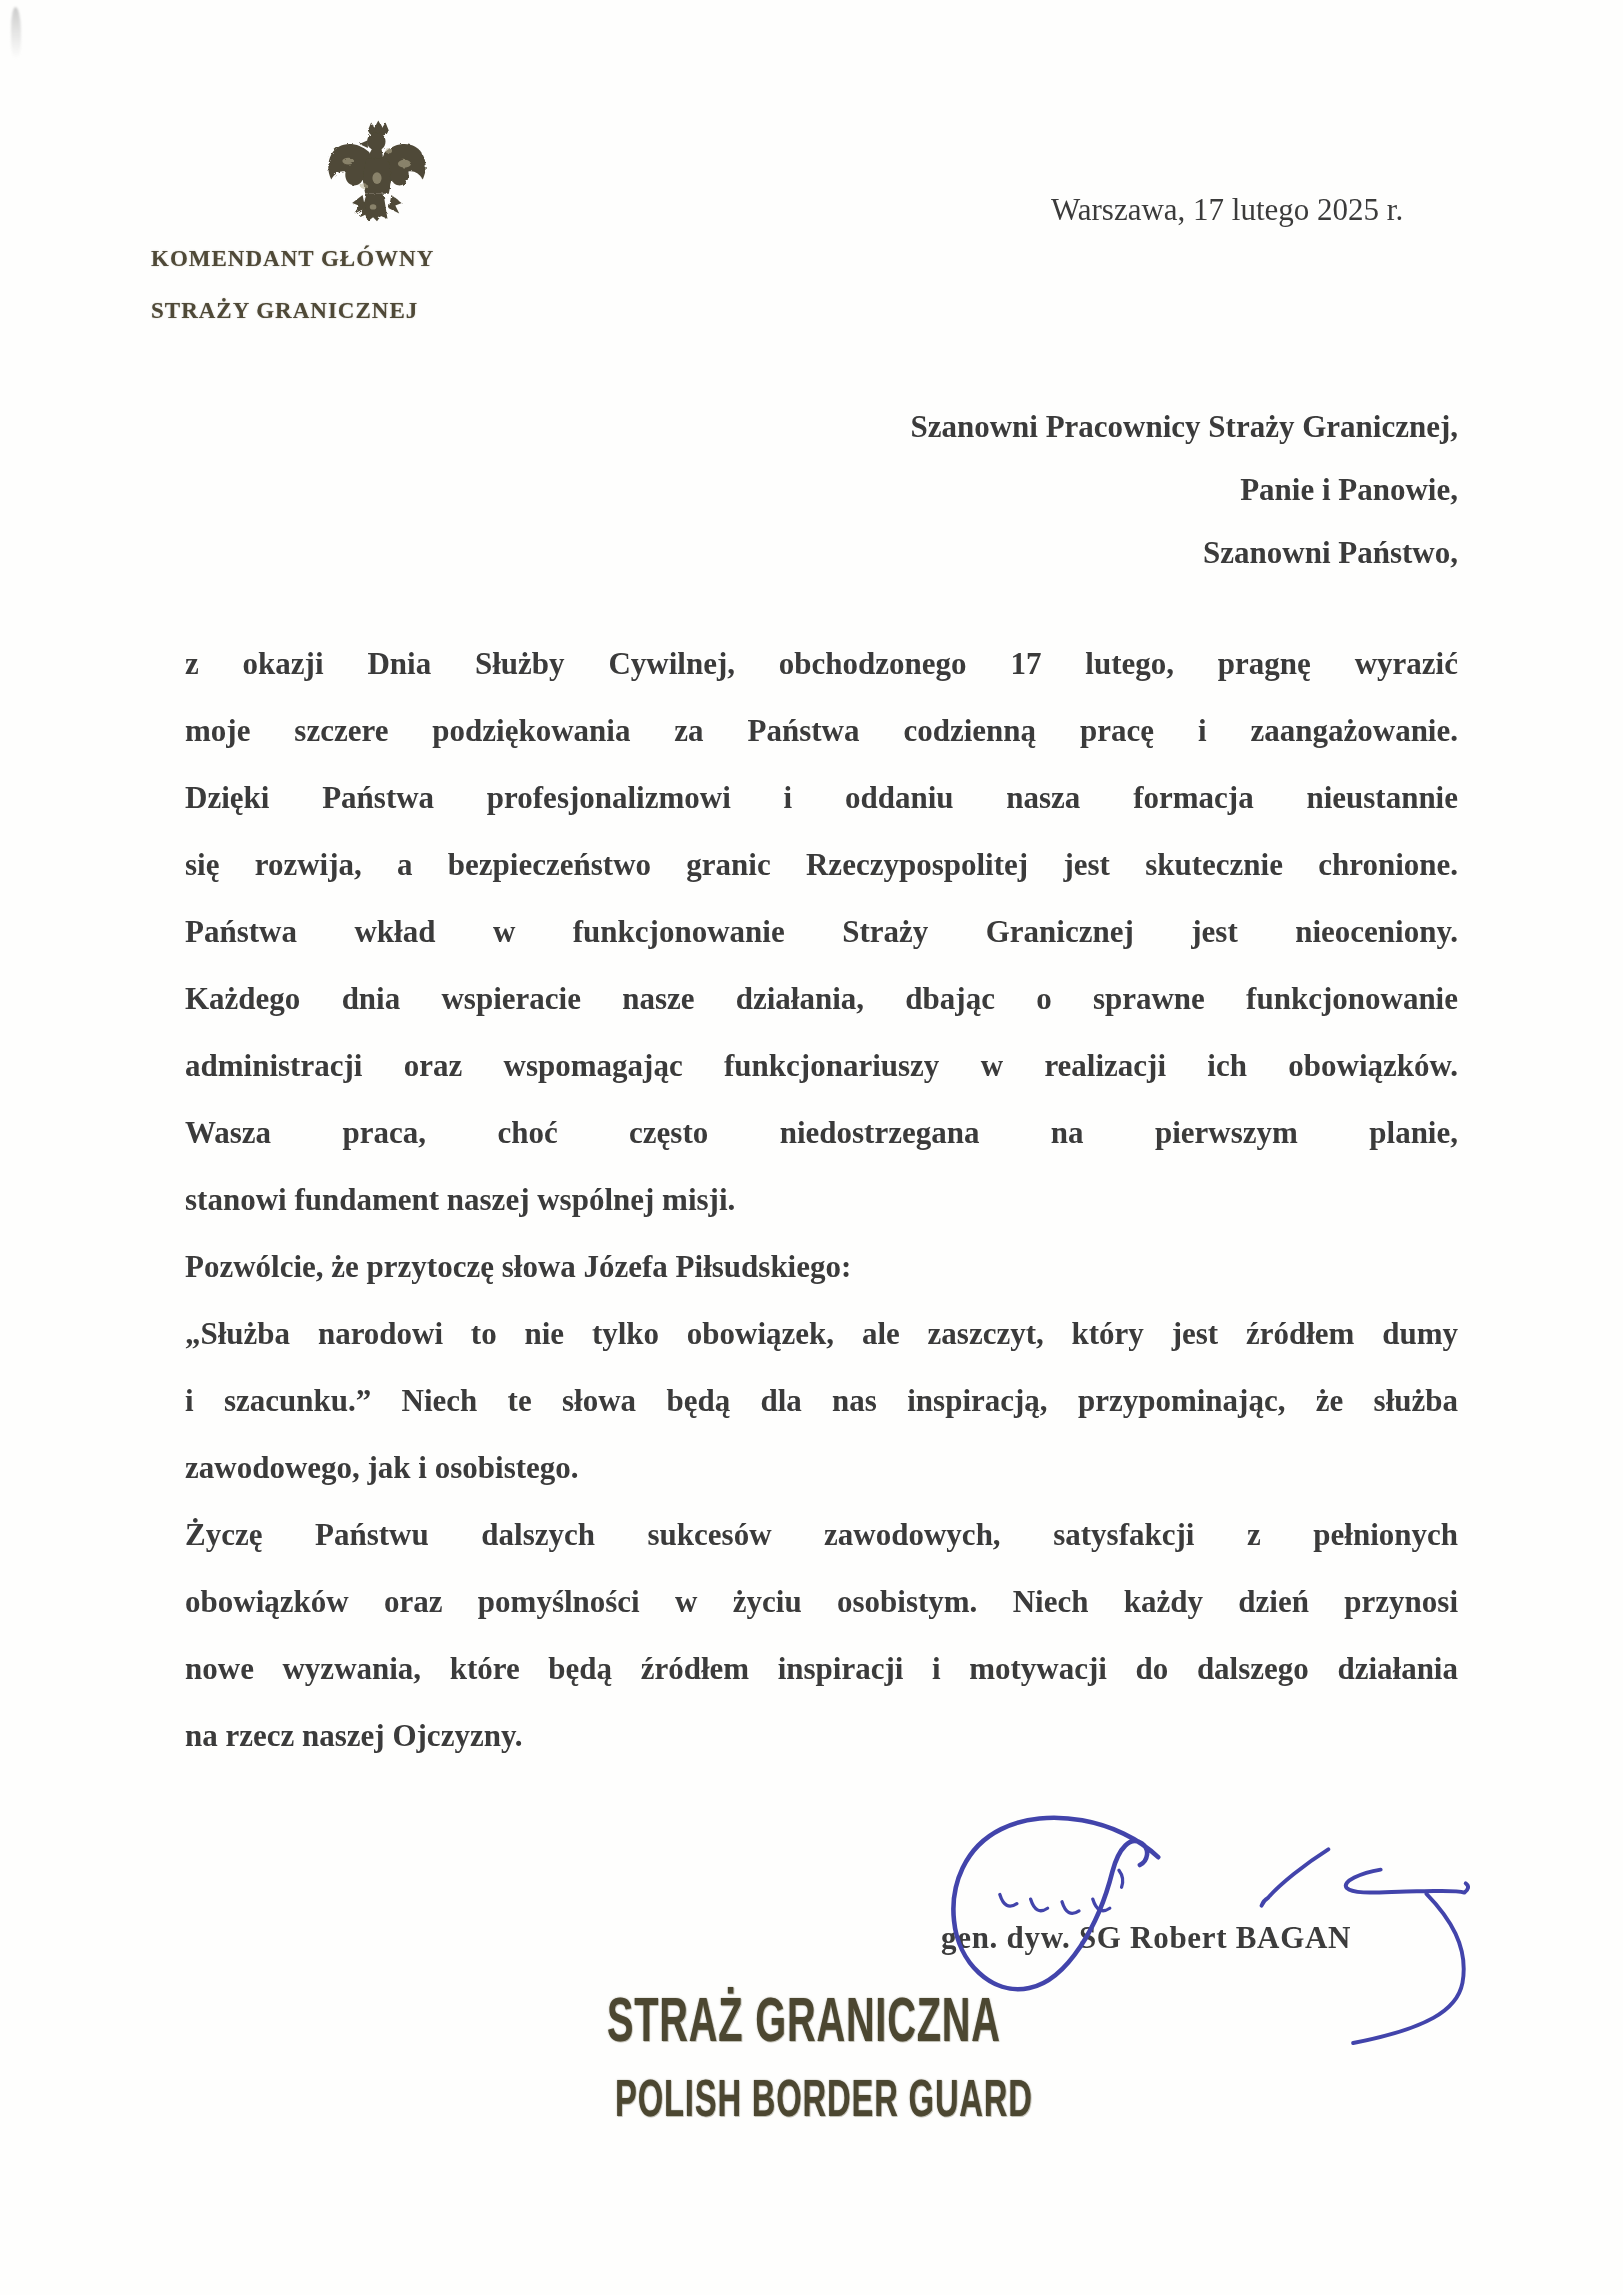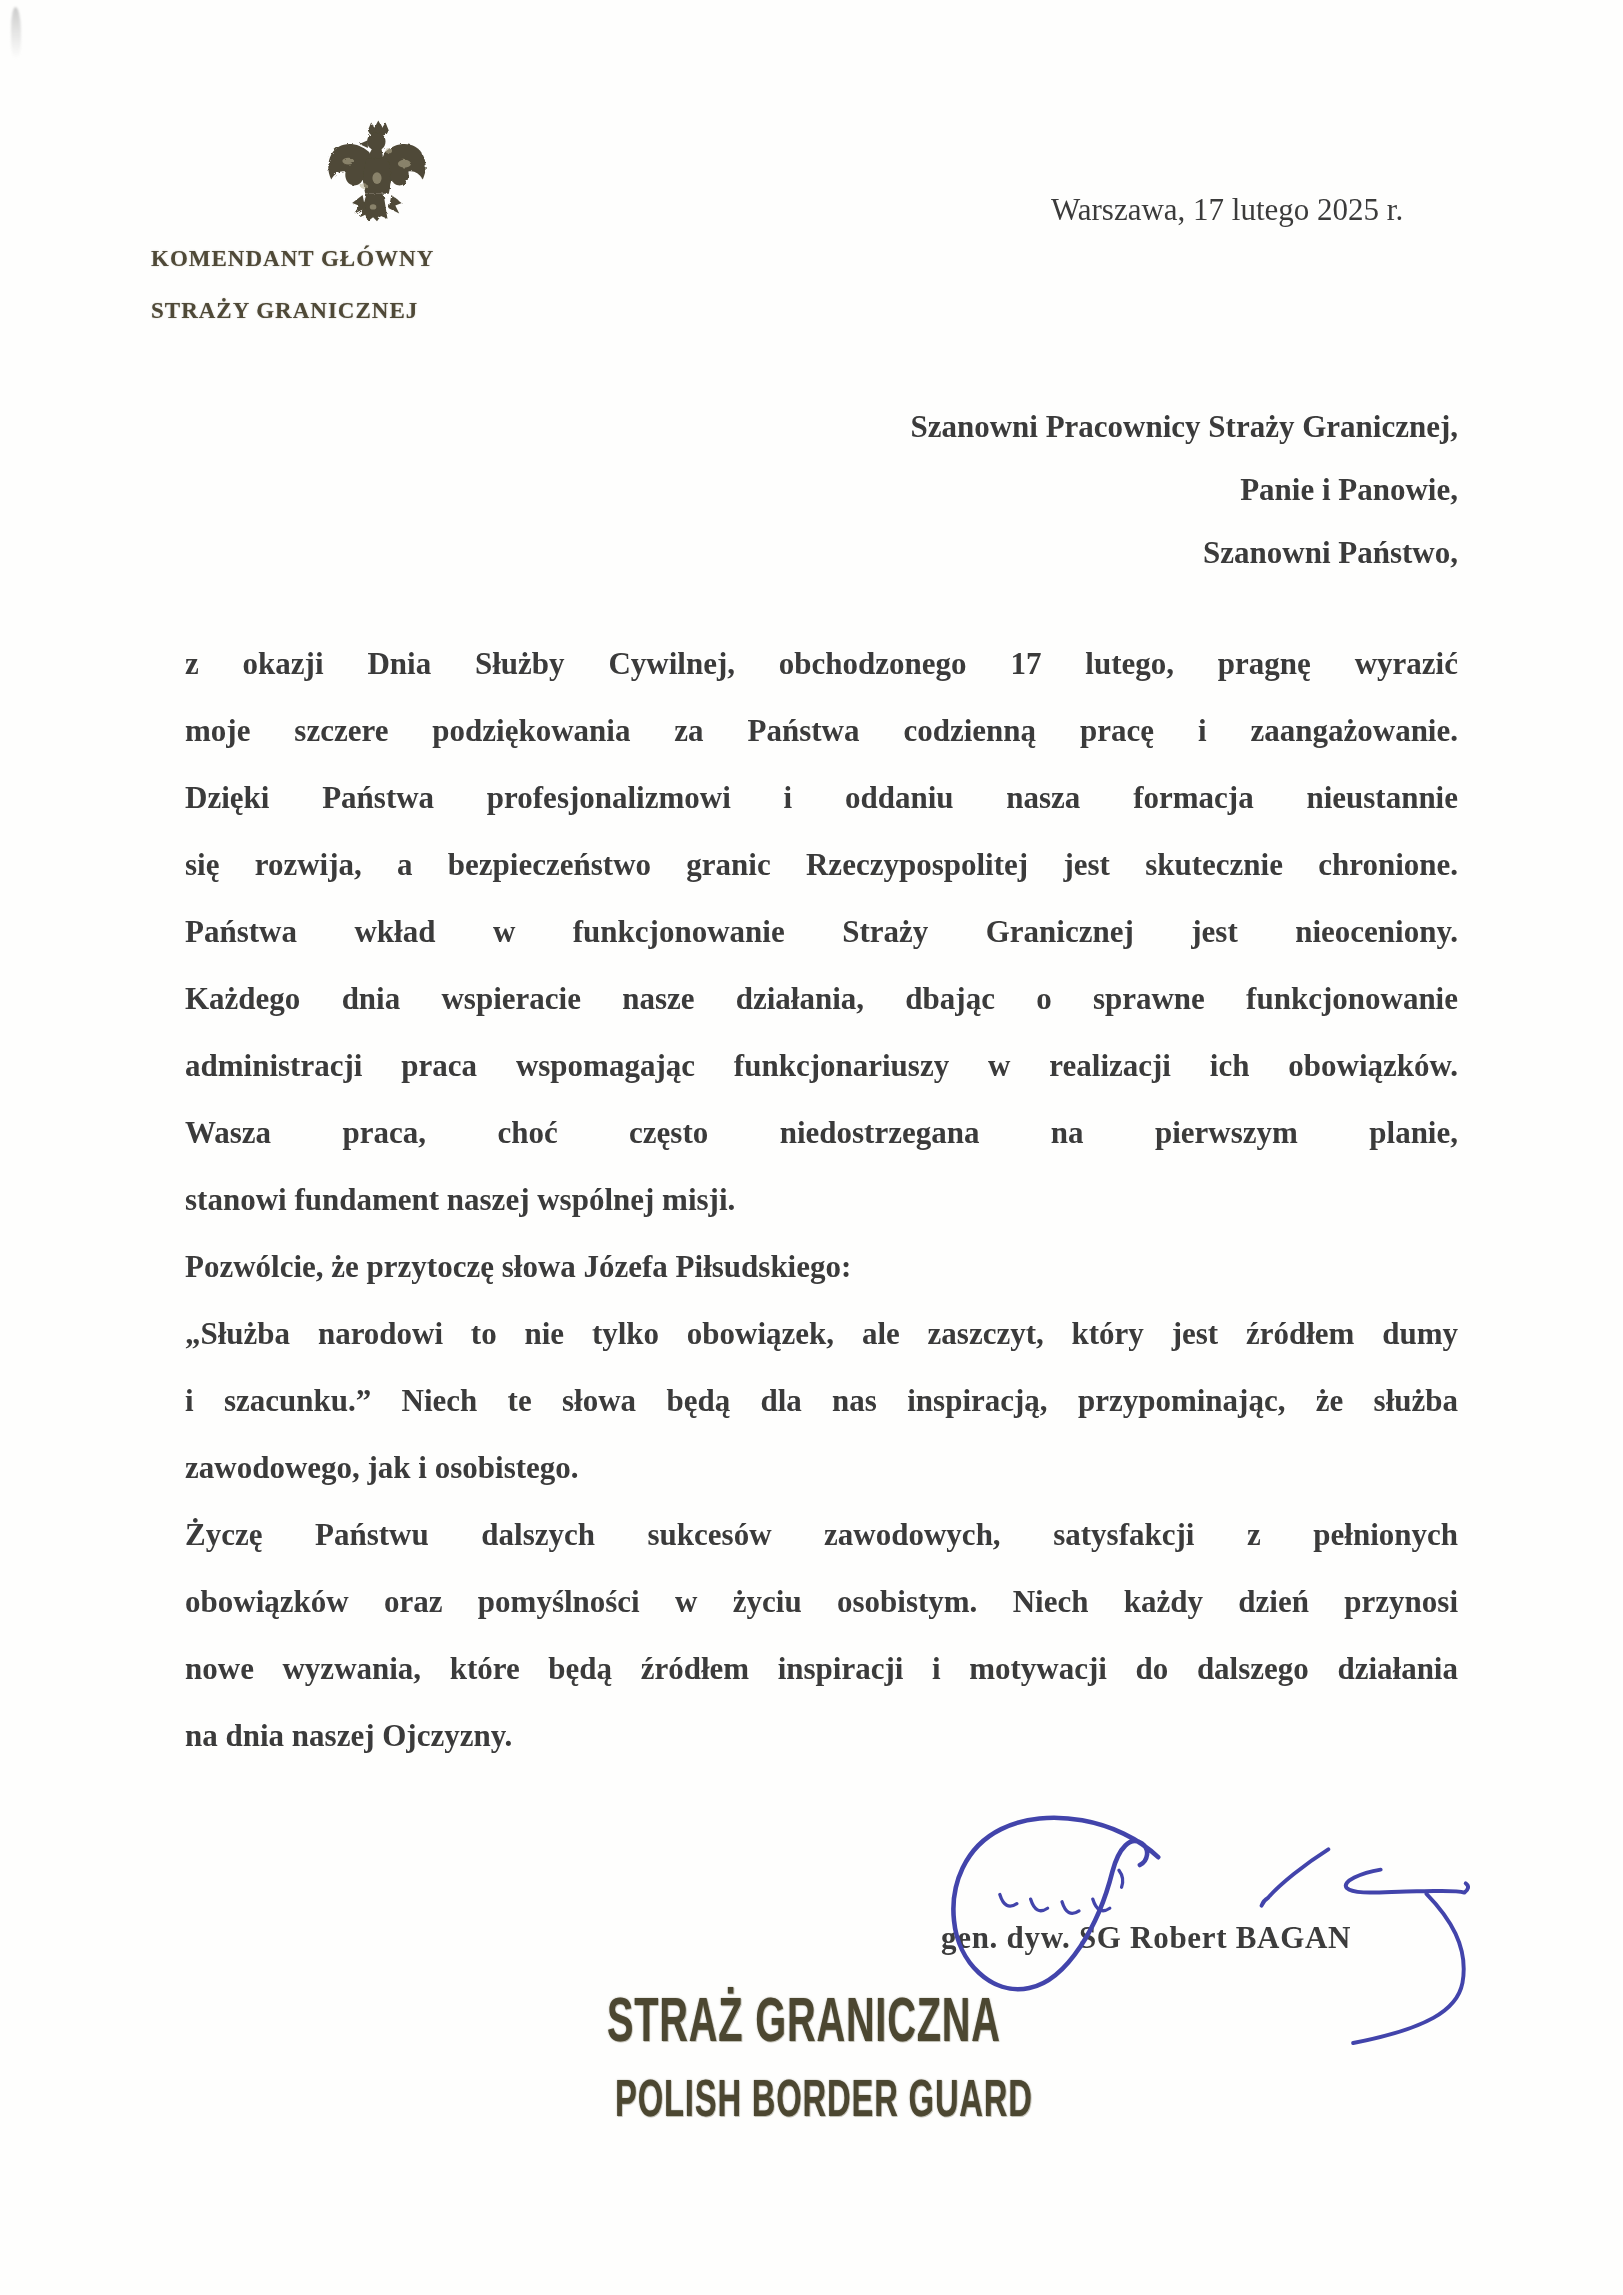--- a/index.html
+++ b/index.html
@@ -132,31 +132,31 @@
     </div>
 
   <div class="body-text">
 
   <div class="body-line">z okazji Dnia Służby Cywilnej, obchodzonego 17 lutego, pragnę wyrazić</div>
       <div class="body-line">moje szczere podziękowania za Państwa codzienną pracę i zaangażowanie.</div>
       <div class="body-line">Dzięki Państwa profesjonalizmowi i oddaniu nasza formacja nieustannie</div>
       <div class="body-line">się rozwija, a bezpieczeństwo granic Rzeczypospolitej jest skutecznie chronione.</div>
       <div class="body-line">Państwa wkład w funkcjonowanie Straży Granicznej jest nieoceniony.</div>
       <div class="body-line">Każdego dnia wspieracie nasze działania, dbając o sprawne funkcjonowanie</div>
-      <div class="body-line">administracji praca wspomagając funkcjonariuszy w realizacji ich obowiązków.</div>
+      <div class="body-line">administracji oraz wspomagając funkcjonariuszy w realizacji ich obowiązków.</div>
       <div class="body-line">Wasza praca, choć często niedostrzegana na pierwszym planie,</div>
       <div class="body-line flush">stanowi fundament naszej wspólnej misji.</div>
       <div class="body-line flush">Pozwólcie, że przytoczę słowa Józefa Piłsudskiego:</div>
       <div class="body-line">„Służba narodowi to nie tylko obowiązek, ale zaszczyt, który jest źródłem dumy</div>
       <div class="body-line">i szacunku.” Niech te słowa będą dla nas inspiracją, przypominając, że służba</div>
       <div class="body-line flush">zawodowego, jak i osobistego.</div>
       <div class="body-line">Życzę Państwu dalszych sukcesów zawodowych, satysfakcji z pełnionych</div>
       <div class="body-line">obowiązków oraz pomyślności w życiu osobistym. Niech każdy dzień przynosi</div>
       <div class="body-line">nowe wyzwania, które będą źródłem inspiracji i motywacji do dalszego działania</div>
-      <div class="body-line flush">na dnia naszej Ojczyzny.</div>
+      <div class="body-line flush">na rzecz naszej Ojczyzny.</div>
     </div>
 
   <div class="sig-scribble">
     <svg viewBox="0 0 920 540" xmlns="http://www.w3.org/2000/svg">
 
       <path stroke-width="7" d="M390 118 C330 60 220 40 150 75 C95 102 72 160 78 215 C84 278 135 330 193 318 C252 306 300 220 320 140 C330 103 348 85 365 97 C378 106 374 124 362 130"></path>
 
       <path stroke-width="5" d="M148 175 q 8 26 26 14"></path>
       <path stroke-width="5" d="M195 182 q 8 26 26 14"></path>
       <path stroke-width="5" d="M243 186 q 8 26 26 14"></path>

